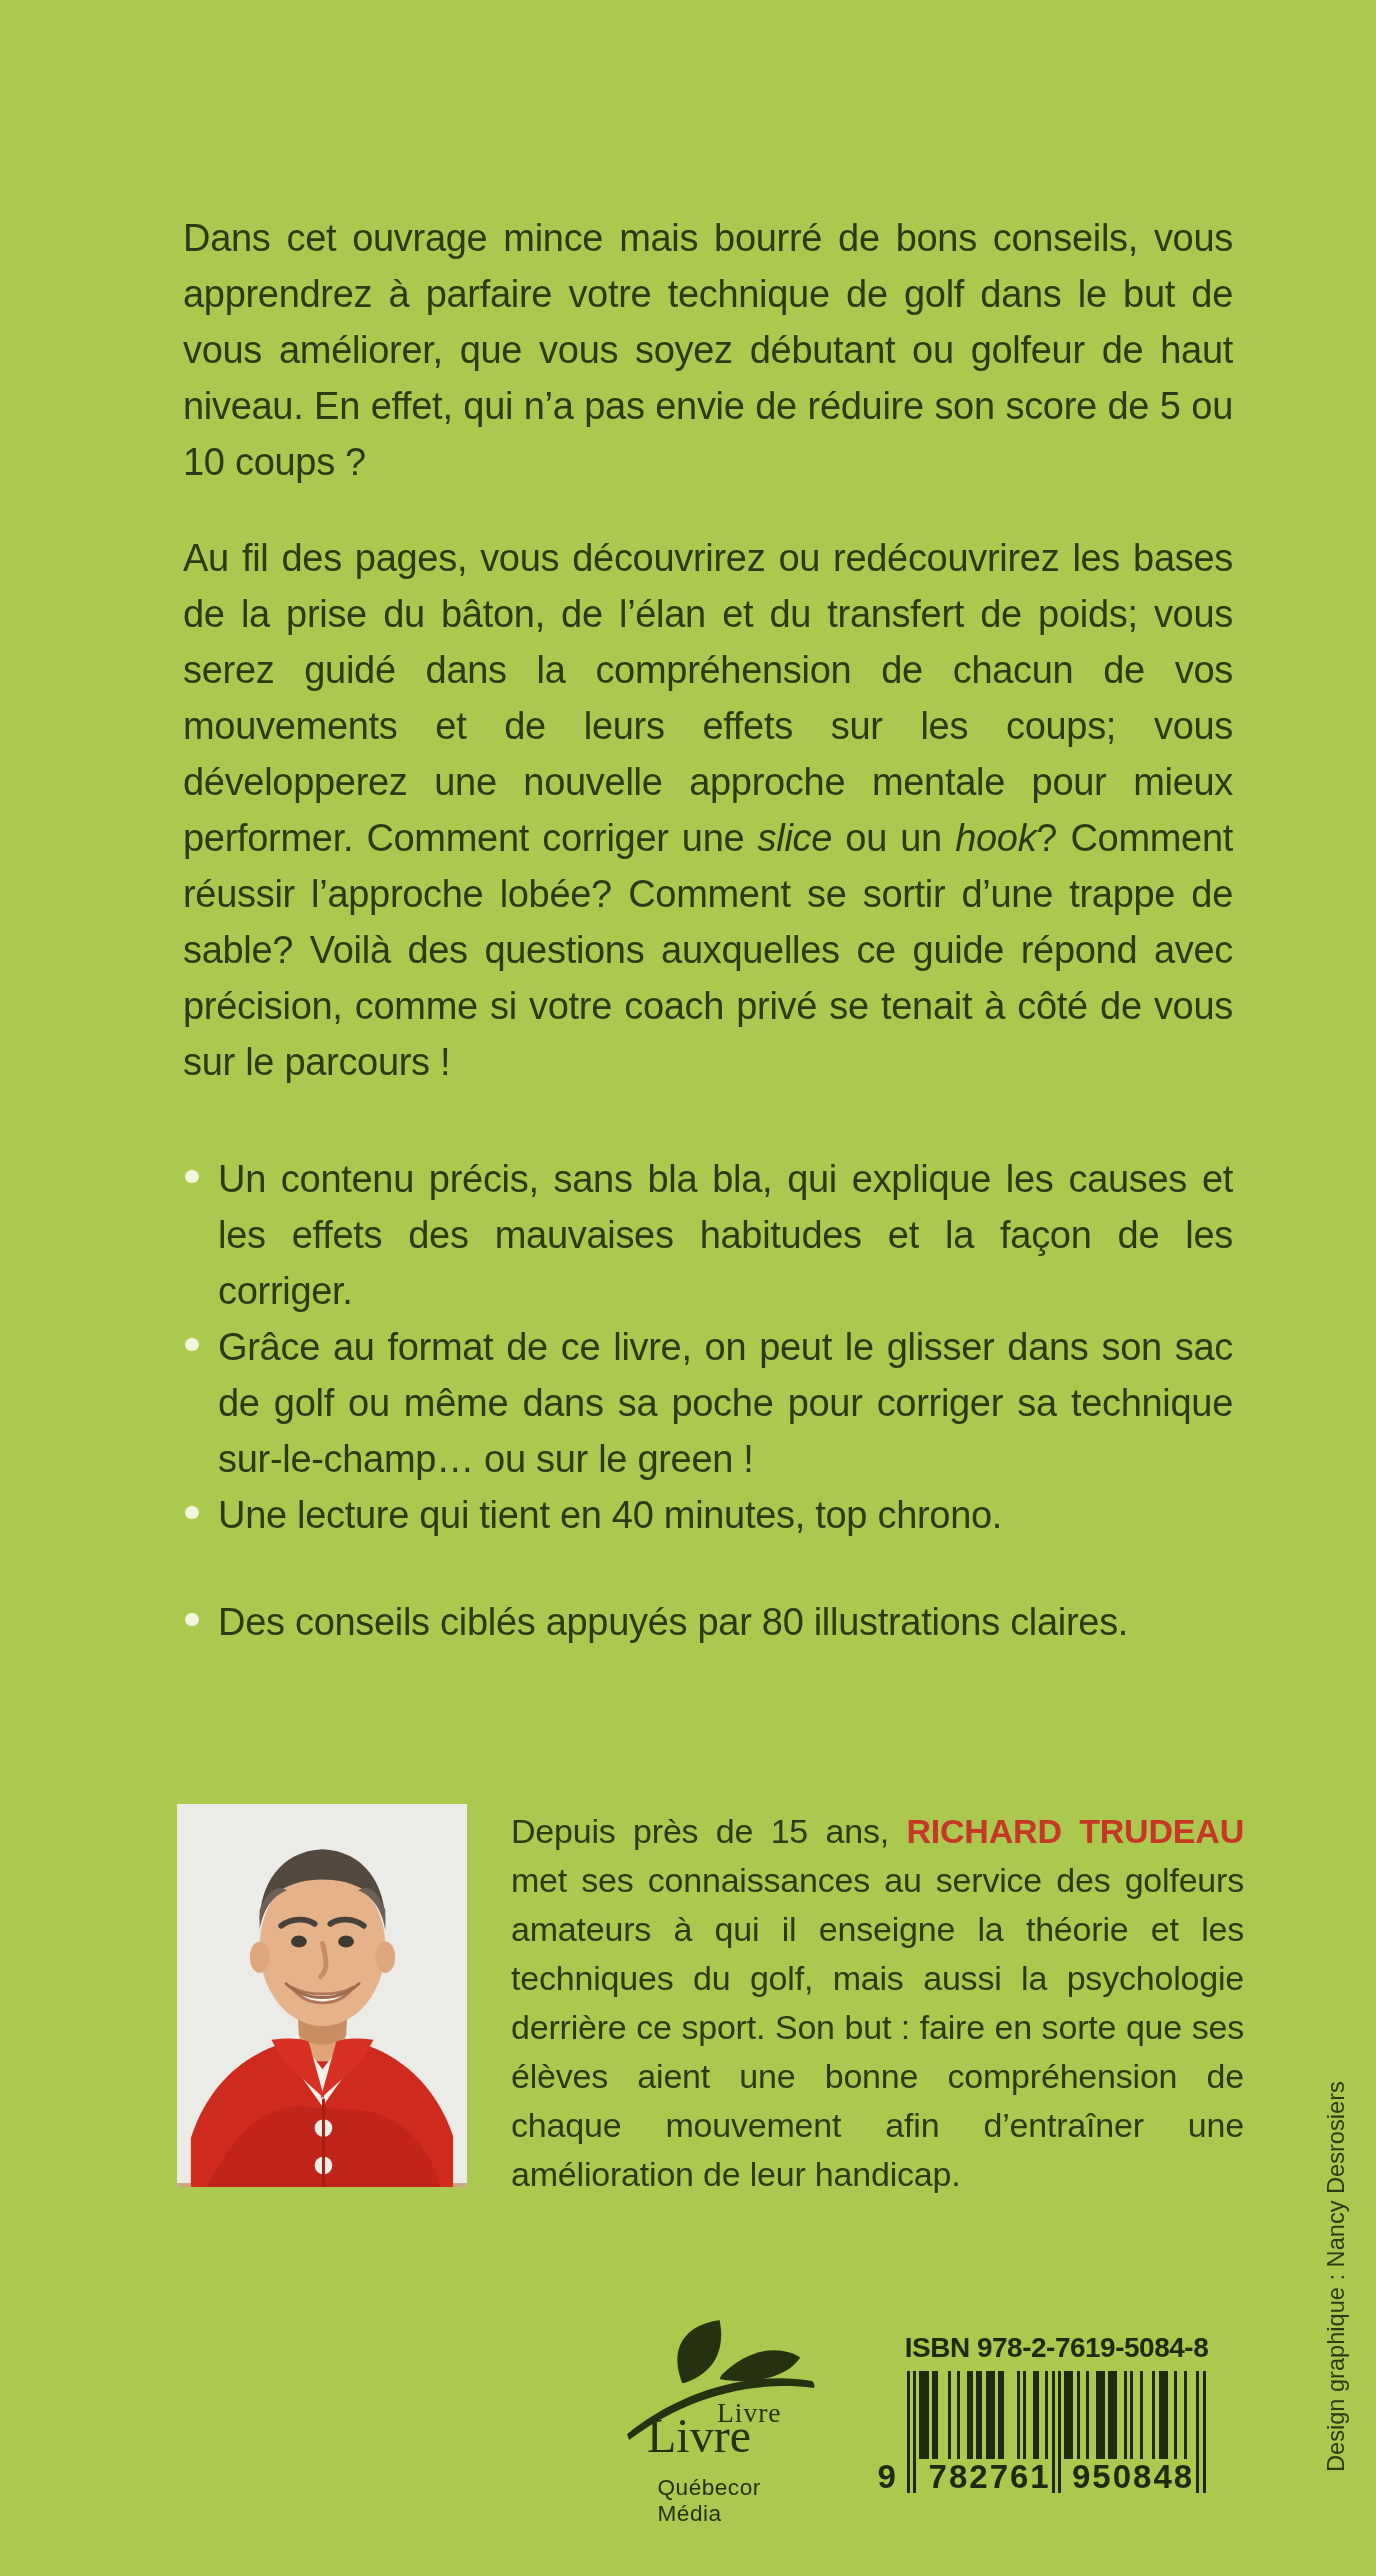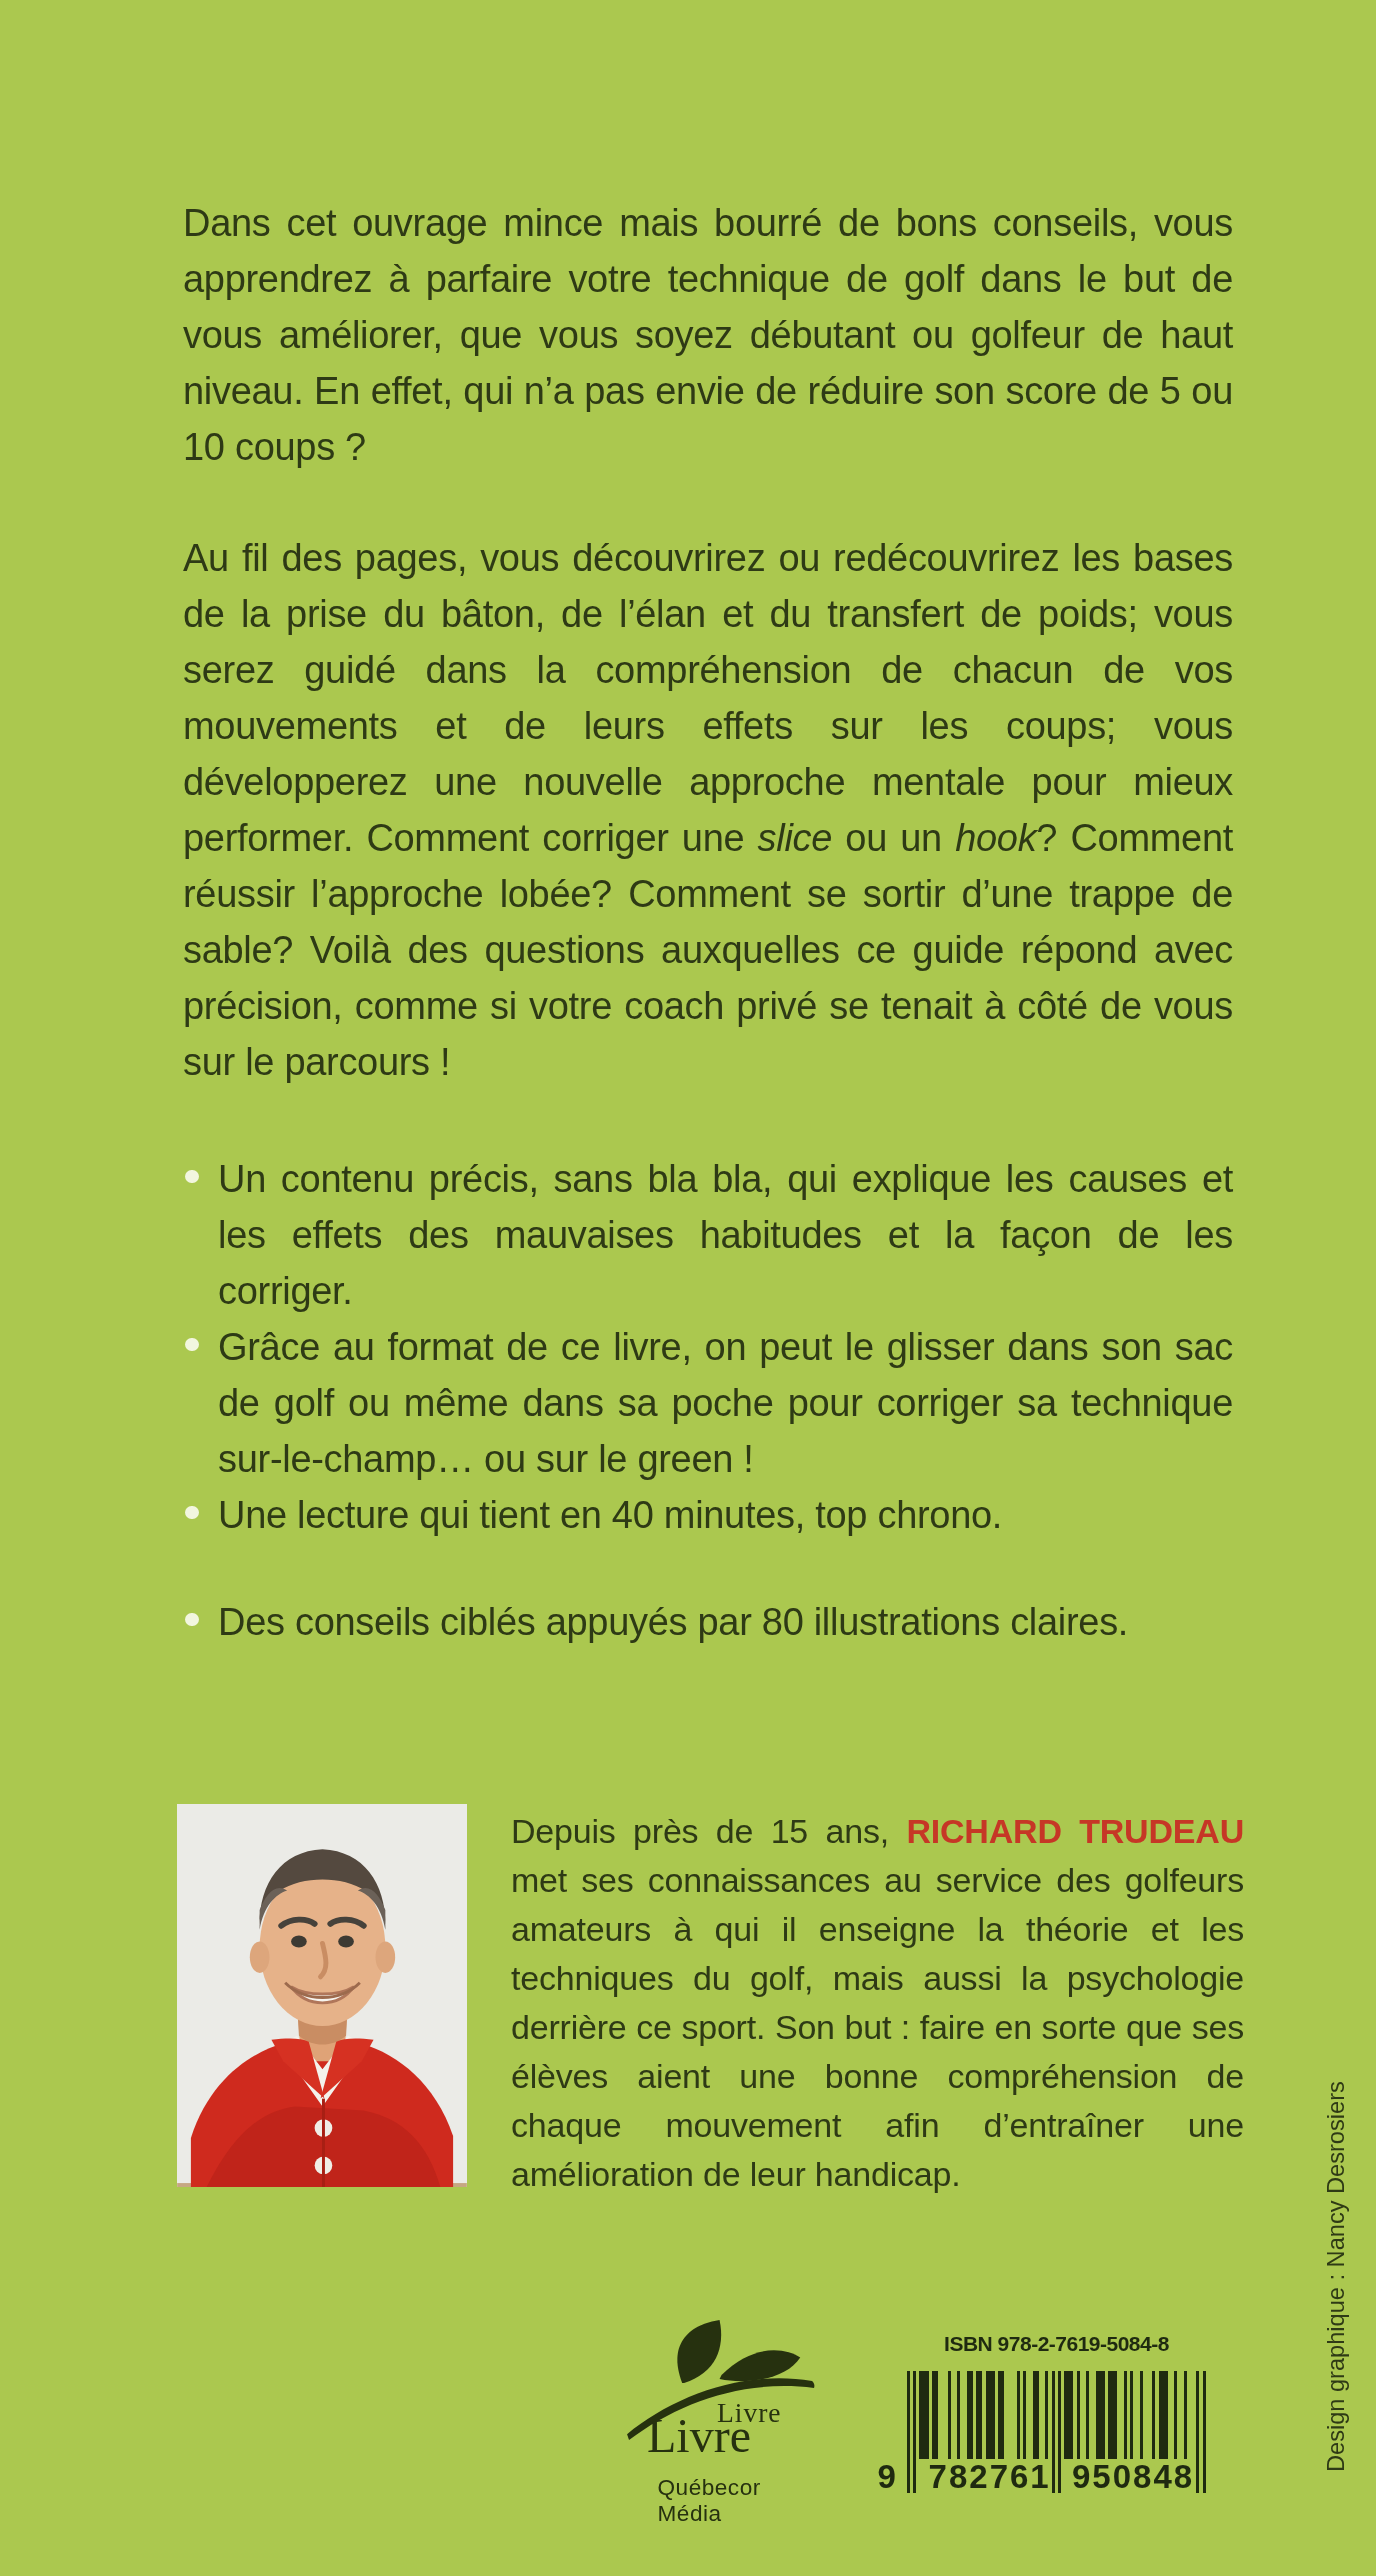--- a/index.html
+++ b/index.html
@@ -10,21 +10,21 @@
     font-family:"Liberation Sans",sans-serif;
     color:#2e3a15;
     overflow:hidden;
   }
   .para{
     position:absolute;left:183px;width:1050px;
     font-size:38px;line-height:56px;letter-spacing:-0.3px;
     text-align:justify;margin:0;
   }
   .ital{font-style:italic;}
-  #intro-p1{top:195px;}
+  #intro-p1{top:210px;}
   #intro-p2{top:530px;}
   .bullets{
     position:absolute;left:183px;top:1151px;width:1050px;
     font-size:38px;line-height:56px;letter-spacing:-0.3px;
     margin:0;padding:0;list-style:none;
   }
   .bullet-item{
     position:relative;padding-left:35px;margin:0;
     text-align:justify;
   }
@@ -58,21 +58,21 @@
     font-family:"Liberation Serif",serif;font-size:48px;color:#26310f;
   }
   .logo-qm{
     position:absolute;left:30.5px;top:155px;
     font-size:22.6px;font-weight:normal;color:#26310f;letter-spacing:0.5px;
   }
   
   .barcode{position:absolute;left:903px;top:2332px;width:307px;height:177px;color:#1f2a10;}
   .isbn-label{
     position:absolute;left:50%;top:0;transform:translateX(-50%);
-    font-size:21px;font-weight:bold;letter-spacing:-0.5px;white-space:nowrap;
+    font-size:28px;font-weight:bold;letter-spacing:-0.5px;white-space:nowrap;
     color:#1f2a10;
   }
   .bars{position:absolute;left:3.9px;top:39px;width:299px;height:126px;}
   .bars .module{position:absolute;top:0;background:#1f2a10;}
   .bc-digit{position:absolute;font-size:33px;font-weight:bold;letter-spacing:2px;color:#1f2a10;white-space:nowrap;}
   #bc-d0{left:-25.6px;top:126px;}
   #bc-d1{left:25.6px;top:126px;text-align:center;}
   #bc-d2{left:169px;top:126px;}
   
   .design-credit{

